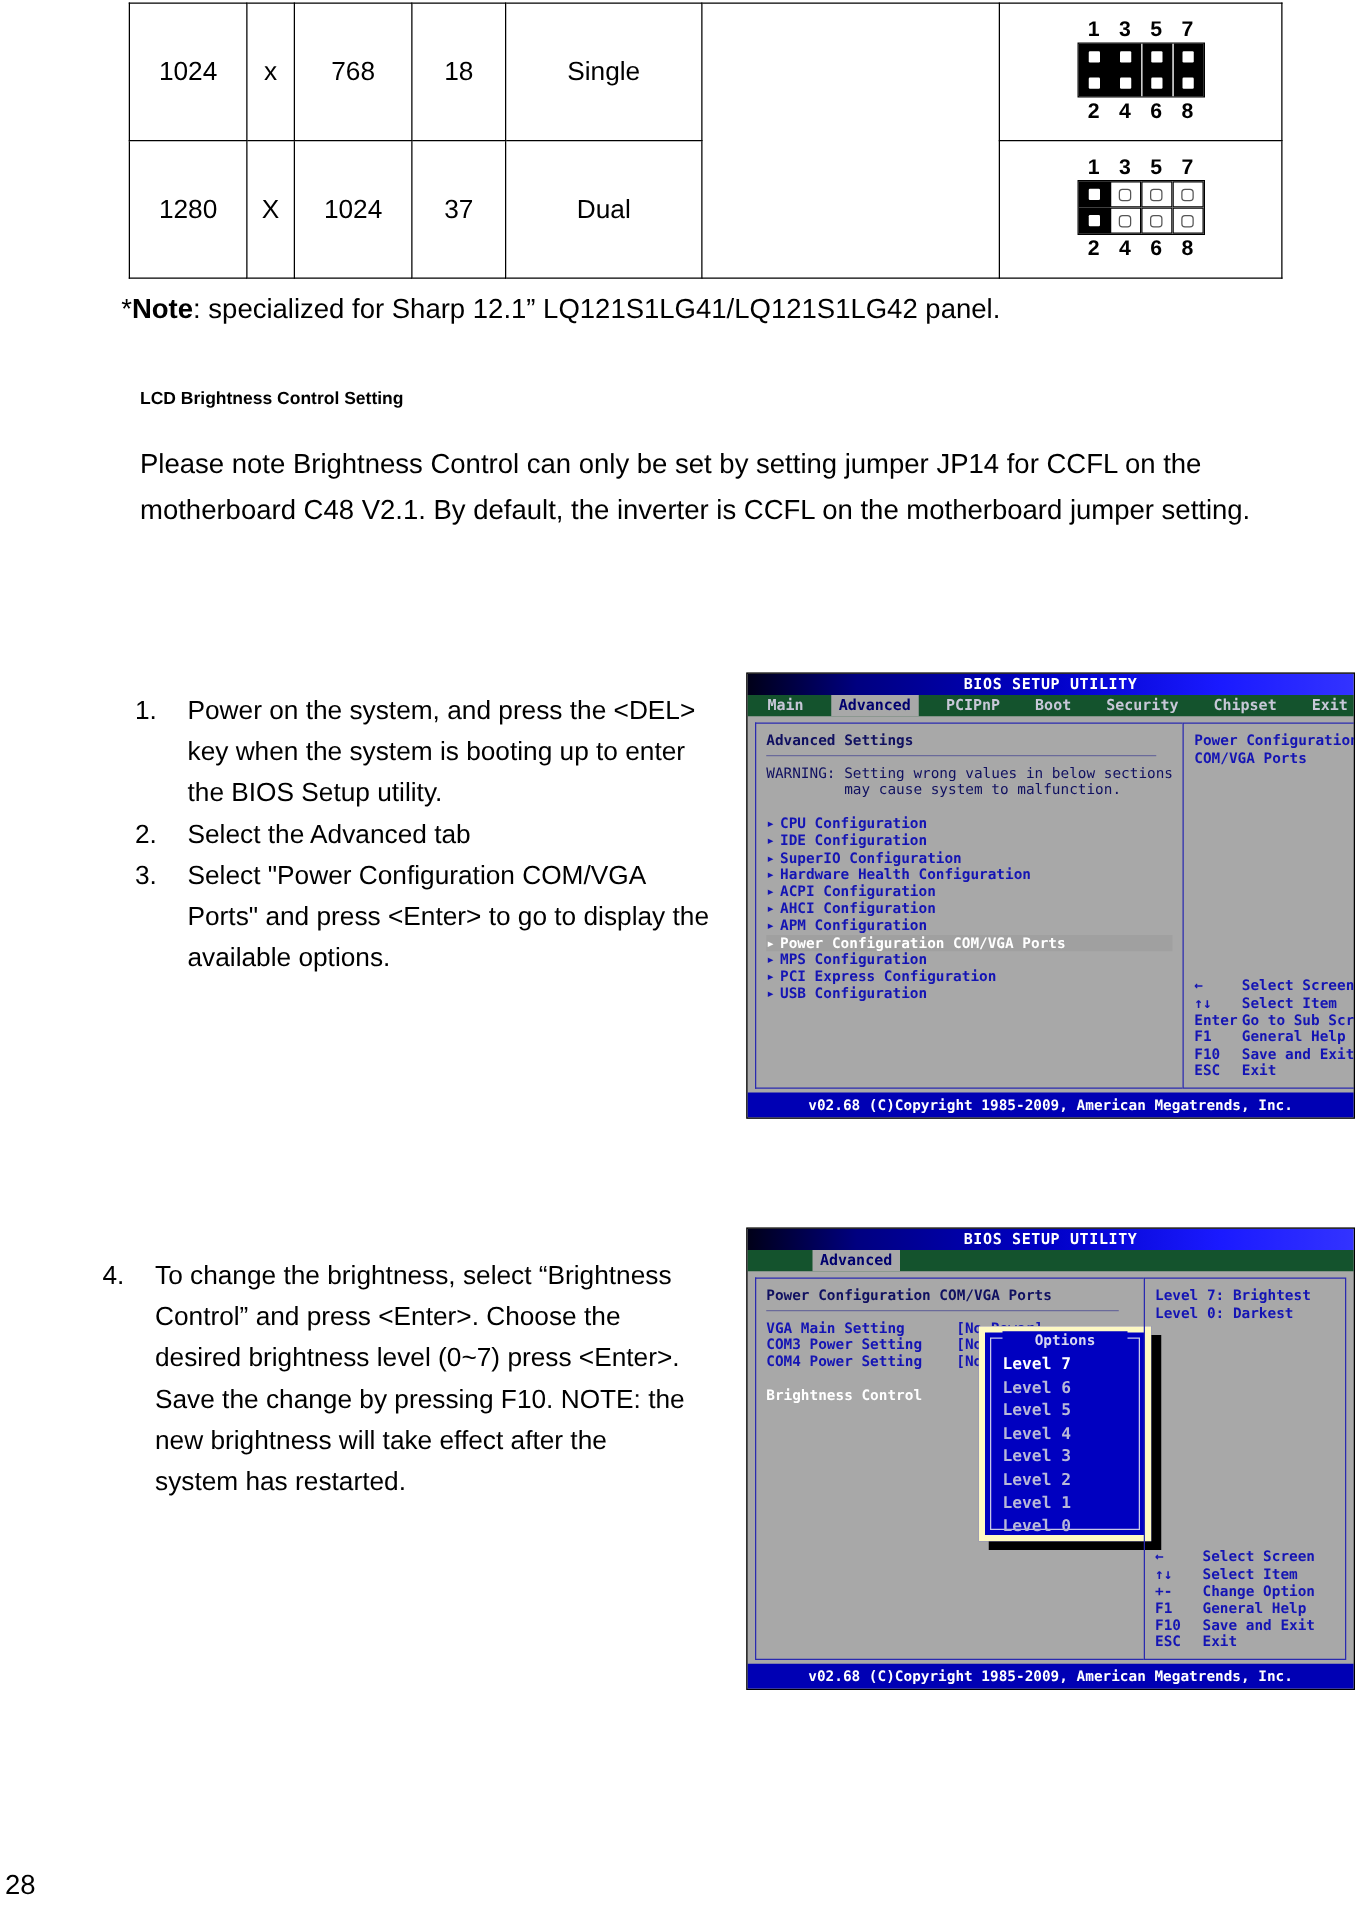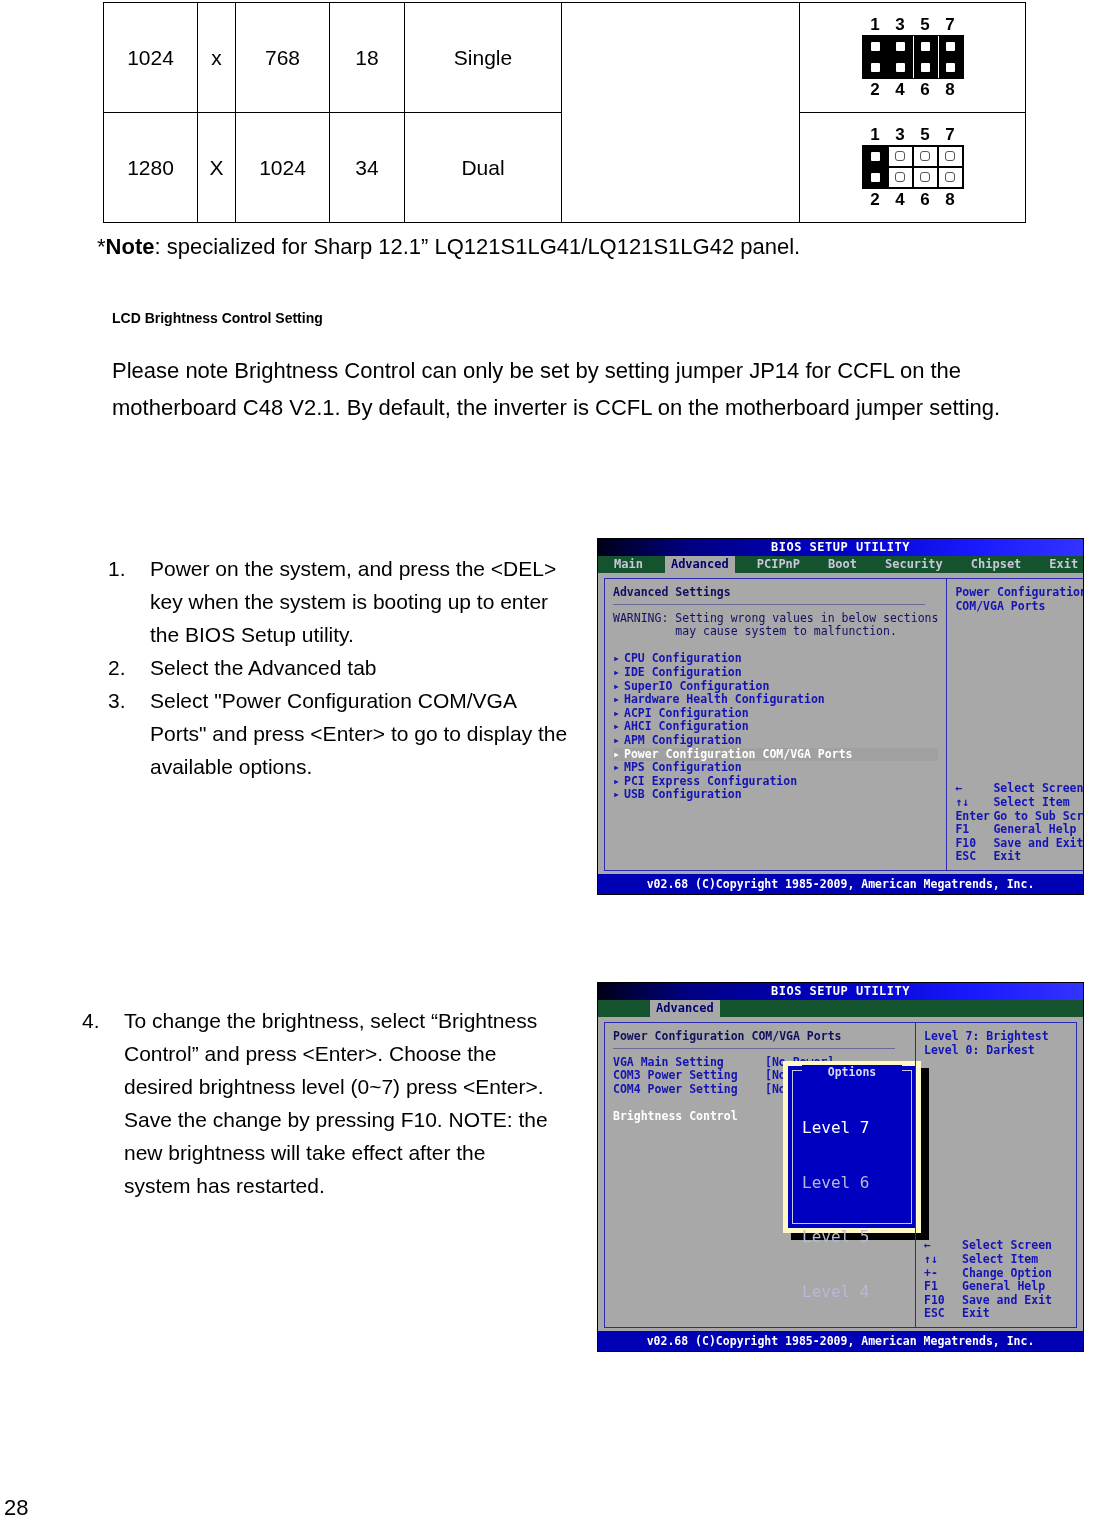--- a/index.html
+++ b/index.html
@@ -297,25 +297,24 @@
     line-height: 14px;
     background: #0000c0;
     margin: 0 14px;
   }
   .opt-list {
     position: absolute;
     top: 17px; left: 14px; right: 8px;
   }
   .opt-item {
     color: #b8b8d8;
-    font-weight: normal;
+    font-weight: bold;
     line-height: 18.5px;
-    font-size: 16px;
+    font-size: 13px;
     white-space: nowrap;
-    margin-top: 36px;
   }
   .opt-item.sel { color: #ffffff; }
 </style>
 </head>
 <body>
 
 <table class="res-table">
   <tbody>
       <tr>
     <td class="col-w">1024</td>
@@ -364,21 +363,21 @@
           <span>6</span>
           <span>8</span>
         </div>
       </div>
     </td>
   </tr>
   <tr>
     <td class="col-w">1280</td>
     <td class="col-x">X</td>
     <td class="col-h">1024</td>
-    <td class="col-bpp">34</td>
+    <td class="col-bpp">37</td>
     <td class="col-ch">Dual</td>
     <td class="col-jmp">
       <div class="jumper">
         <div class="jrow-labels">
           <span>1</span>
           <span>3</span>
           <span>5</span>
           <span>7</span>
         </div>
         <div class="jgrid">

